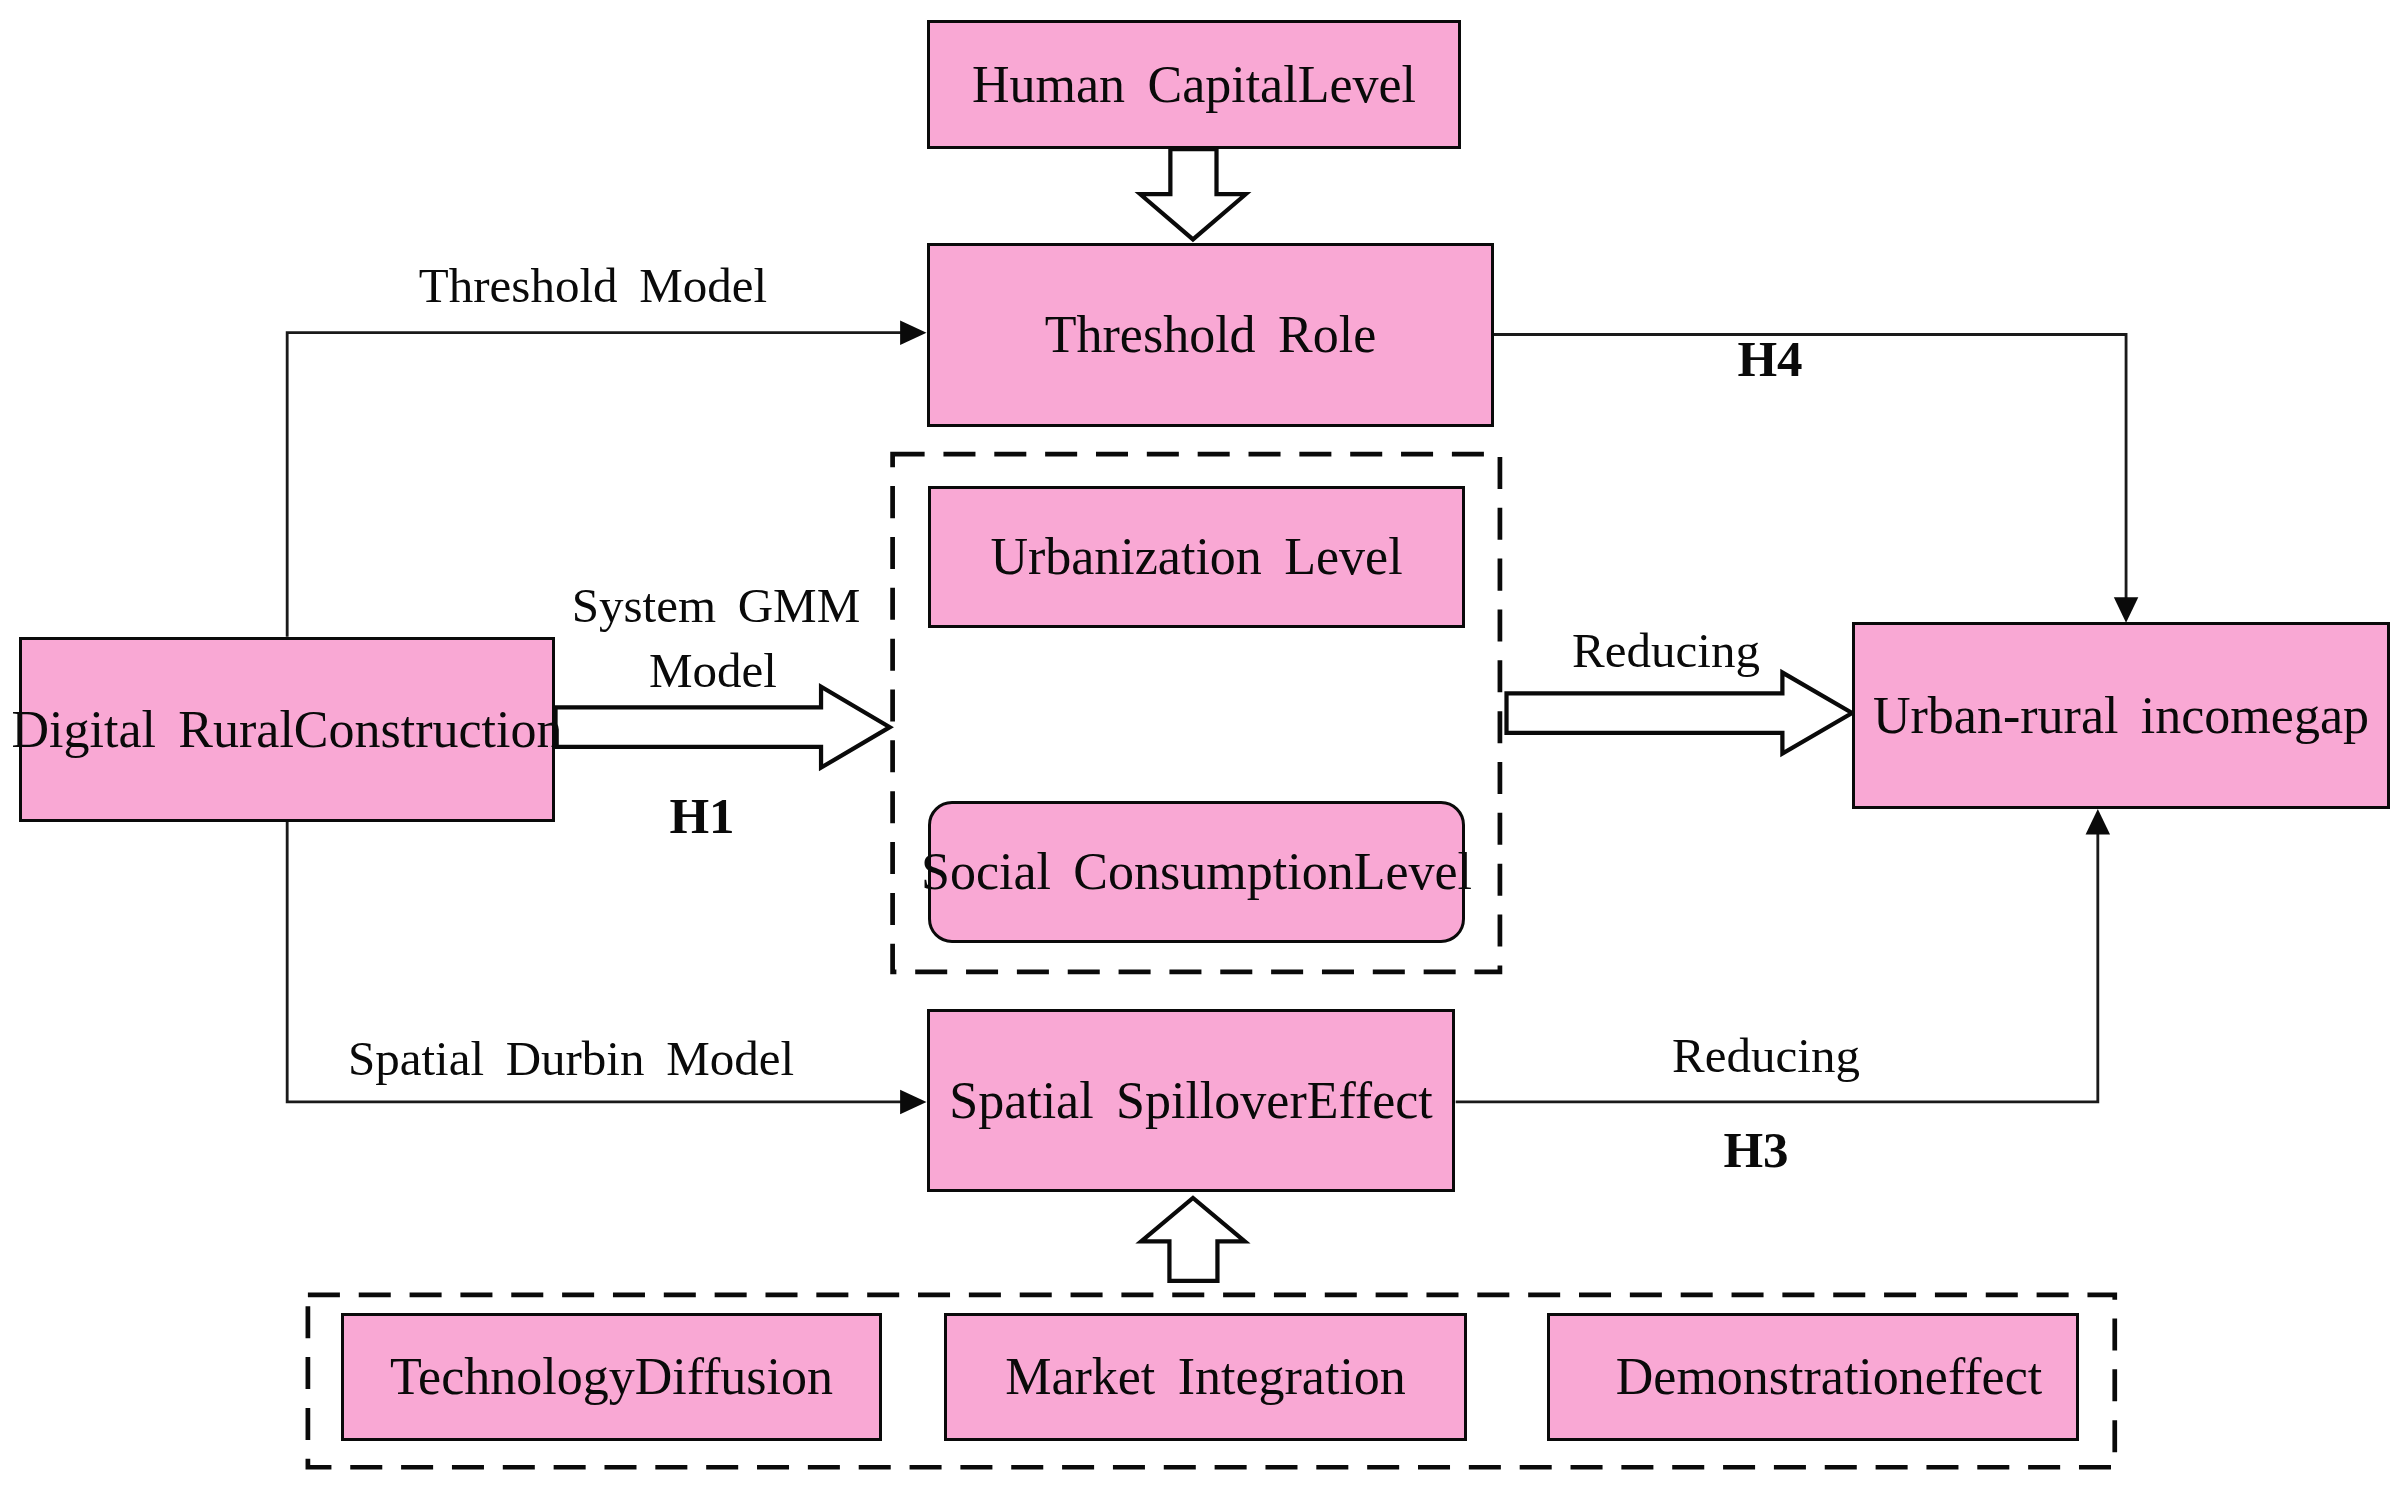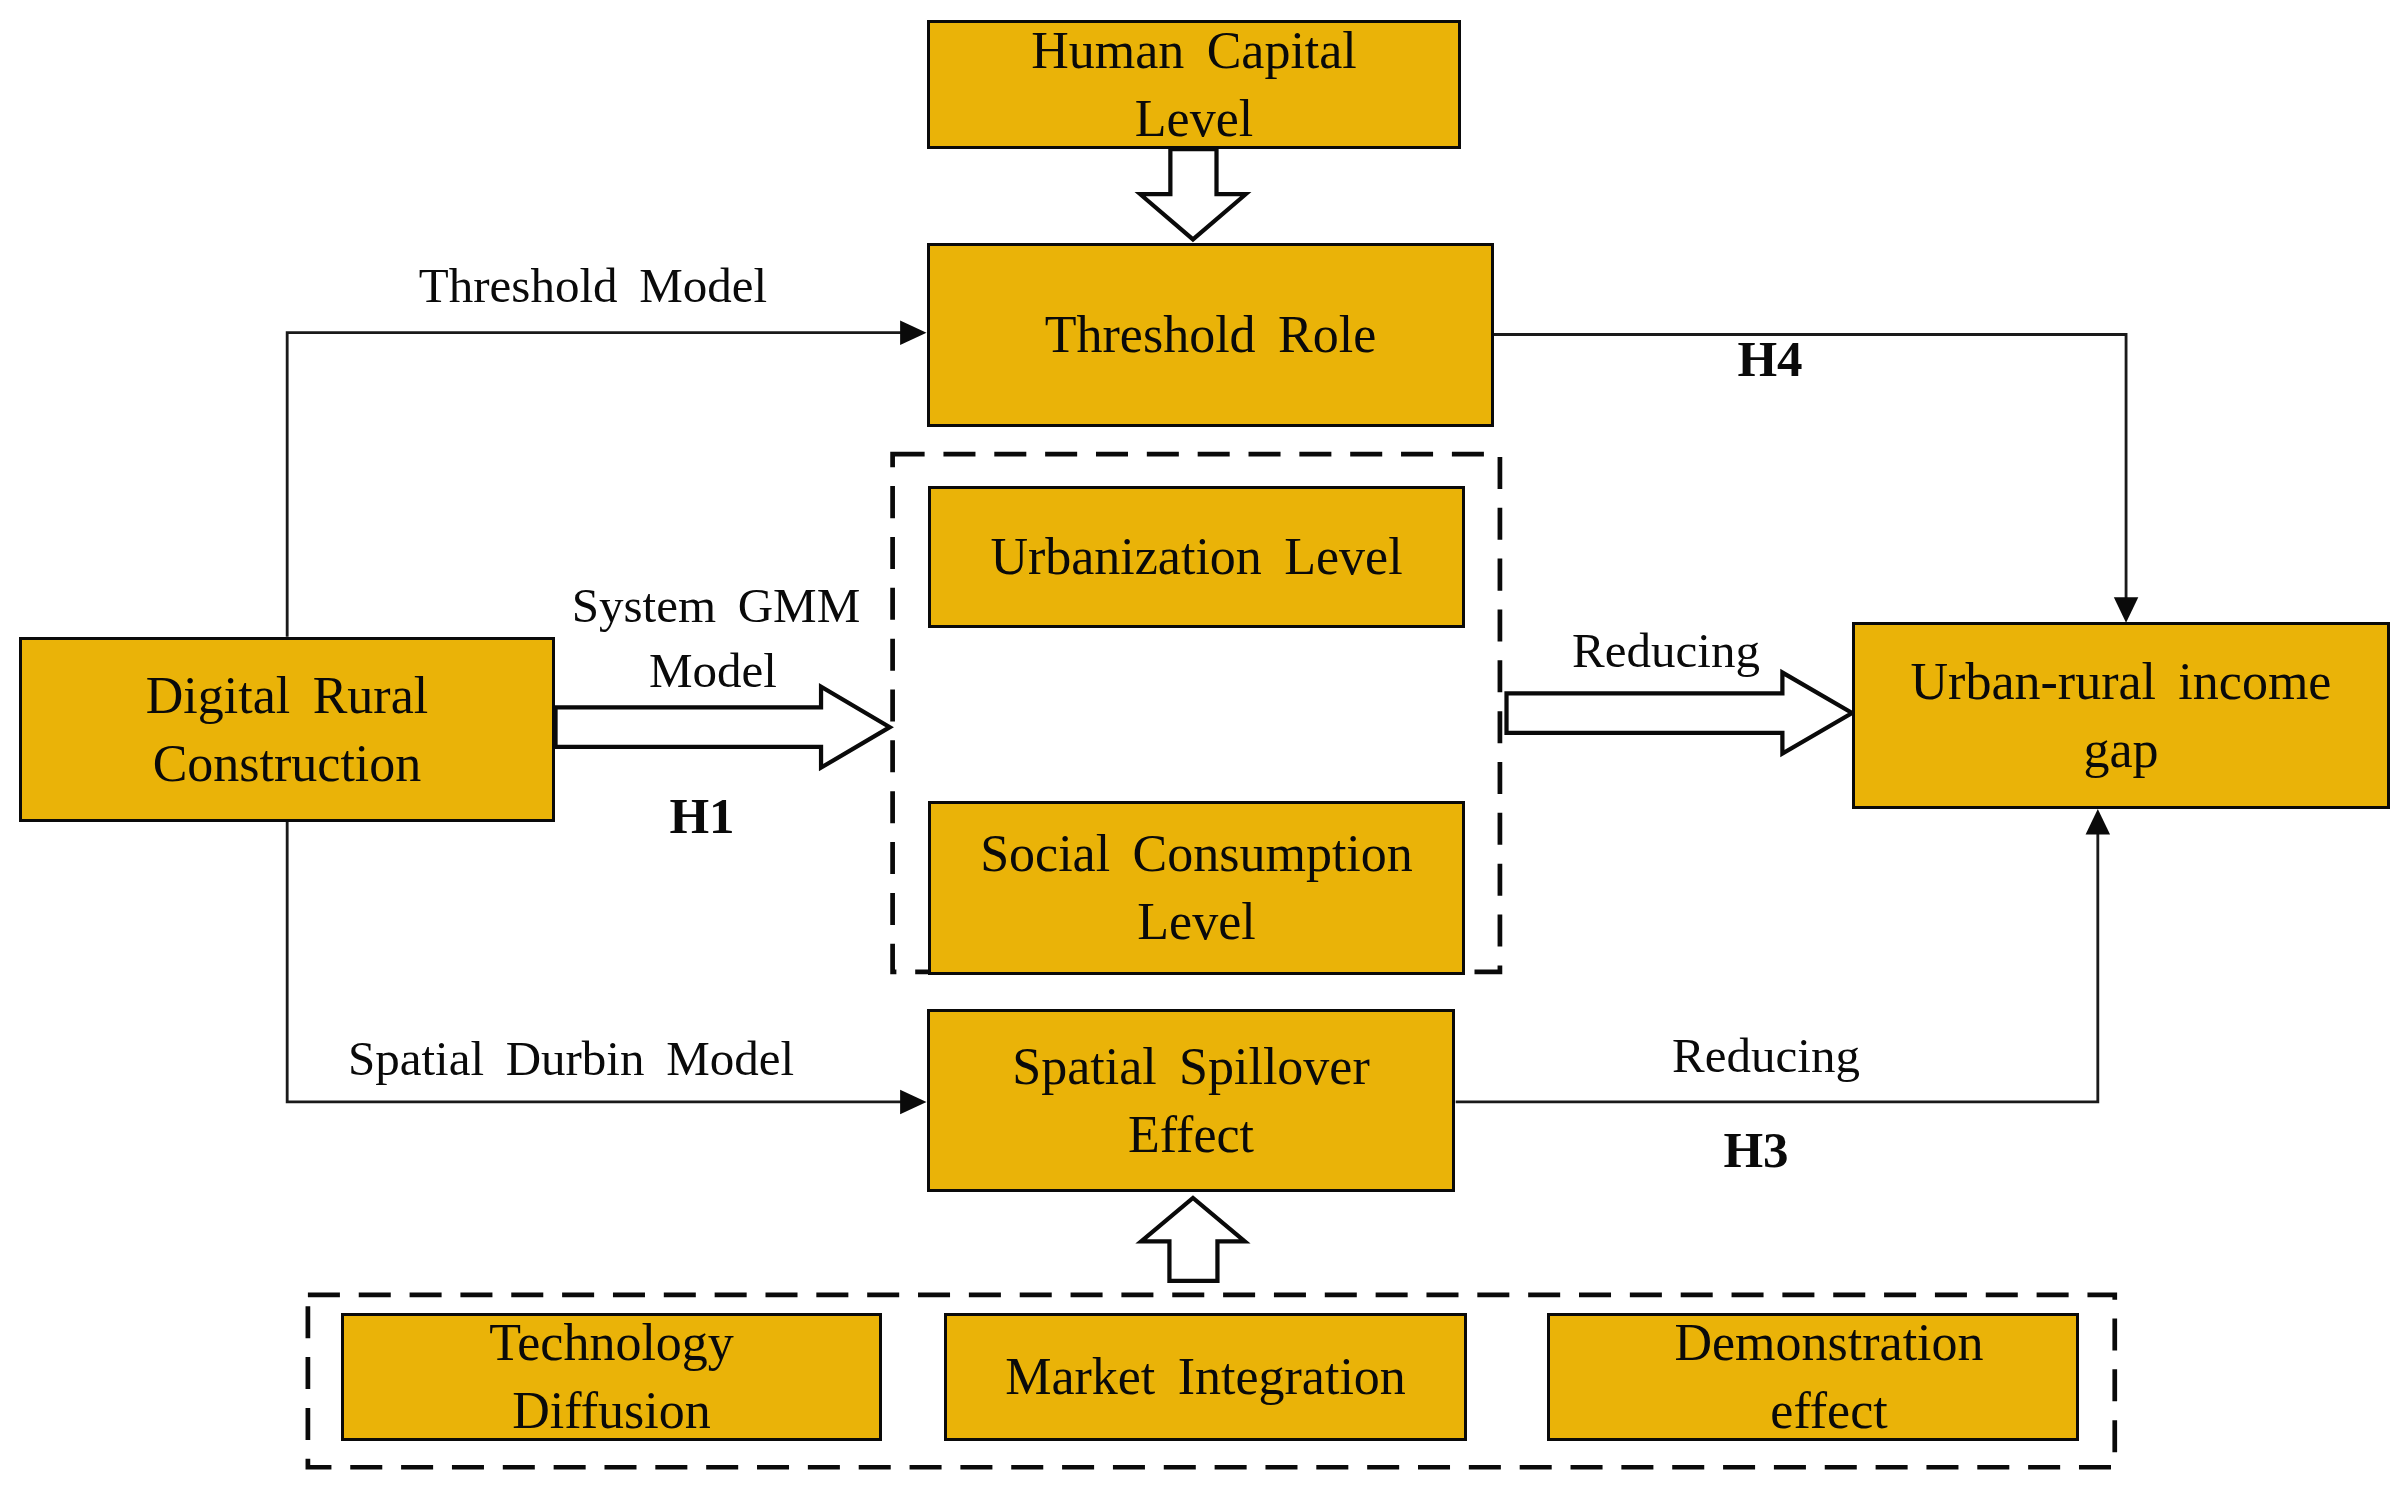--- a/index.html
+++ b/index.html
@@ -9,42 +9,42 @@
     background:#ffffff;
     font-family:"Liberation Serif","DejaVu Serif",serif;
     color:#0a0a0a;
     overflow:hidden;
   }
   svg.overlay{position:absolute;left:0;top:0;width:2401px;height:1508px;}
   .box{
     position:absolute;
     box-sizing:border-box;
     border:3.8px solid #0a0a0a;
-    background:#eab308;
-    display:flex;flex-direction:column;justify-content:center;align-items:center;
+    background:#f9a8d4;
+    display:flex;flex-direction:row;justify-content:center;align-items:center;
     text-align:center;
     font-size:52px;line-height:1.3;
     word-spacing:9.4px;
     white-space:nowrap;
   }
   .lbl{
     position:absolute;
     transform:translate(-50%,-50%);
     white-space:nowrap;
     font-size:49px;
     word-spacing:9.4px;
   }
   .bold{font-weight:bold;font-size:51px;}
   
   .b-human        {left:927px;  top:20px;   width:534px; height:129px;}
   .b-threshold    {left:927px;  top:243px;  width:567px; height:184px;}
   .b-digital      {left:19px;   top:637px;  width:536px; height:185px;}
   .b-urbanization {left:928px;  top:486px;  width:537px; height:142px;}
   .b-employment   {left:928px;  top:647px;  width:537px; height:141px;}
-  .b-social       {left:928px;  top:801px;  width:537px; height:174px;}
+  .b-social       {left:928px;  top:801px;  width:537px; height:142px;border-radius:24px;}
   .b-spatial      {left:927px;  top:1009px; width:528px; height:183px;}
   .b-gap          {left:1852px; top:622px;  width:538px; height:187px;}
   .b-technology   {left:341px;  top:1313px; width:541px; height:128px;}
   .b-market       {left:944px; top:1313px; width:523px; height:128px;}
   .b-demo         {left:1547px; top:1313px; width:532px; height:128px;padding-left:32px;}
   
   .l-threshold-model {left:593px;  top:285px;}
   .l-gmm1            {left:716px;  top:605px;}
   .l-gmm2            {left:713px;  top:670px;}
   .l-h1              {left:702px;  top:816px;}

